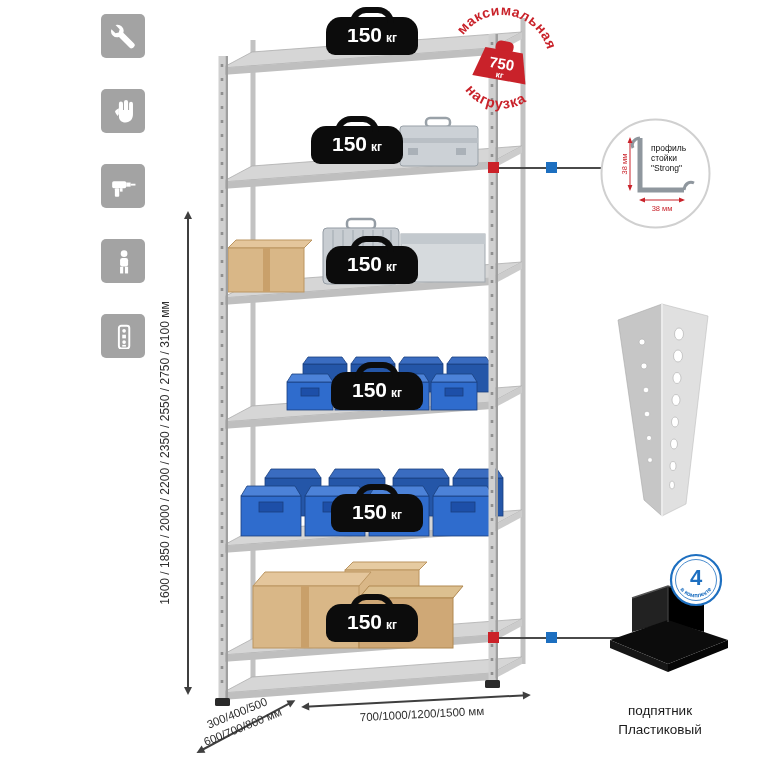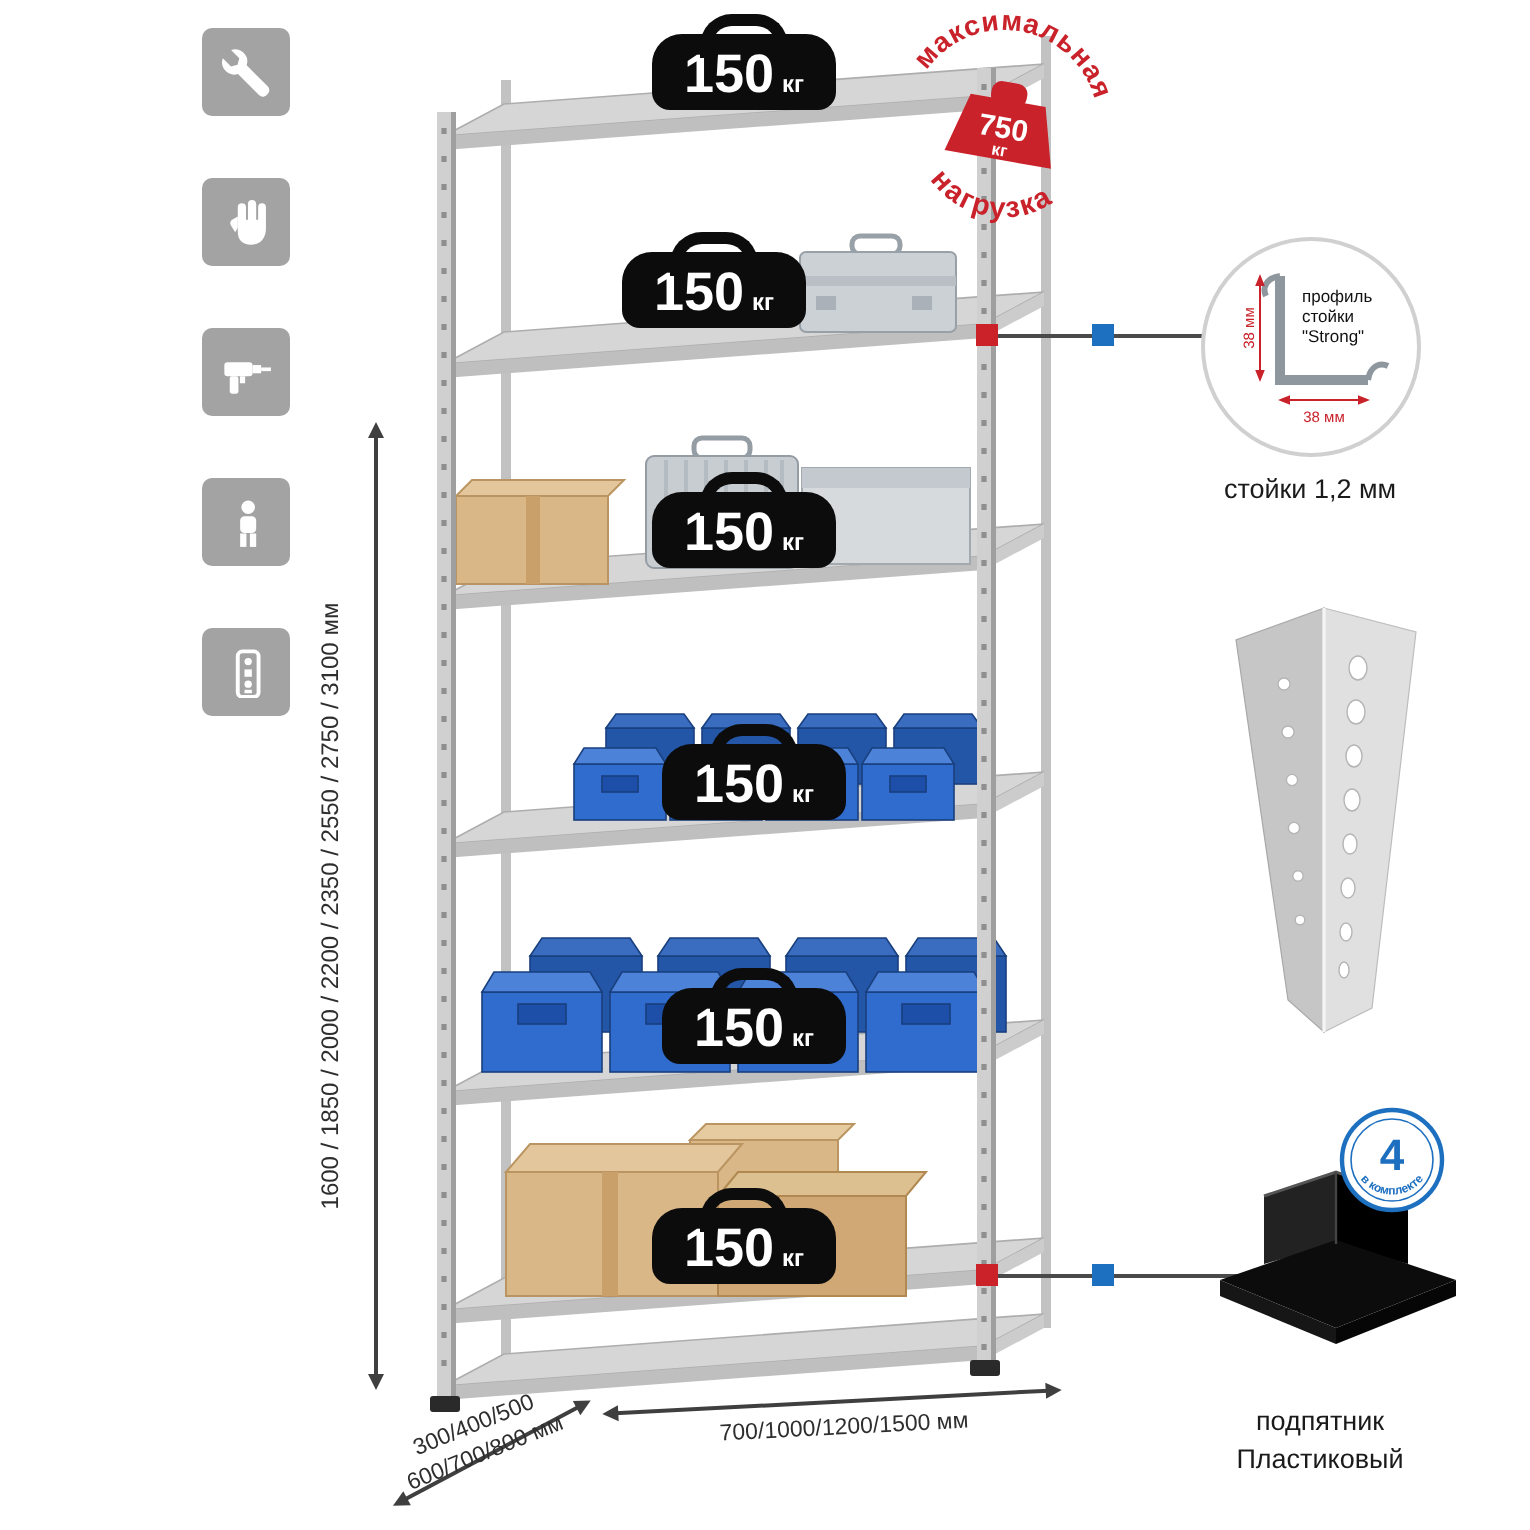--- a/index.html
+++ b/index.html
@@ -12,21 +12,21 @@
   .vline{position:absolute;width:2px;background:#3f3f3f;}
   .vline::before{content:"";position:absolute;top:-8px;left:-3px;border:4px solid transparent;border-bottom:8px solid #3f3f3f;}
   .vline::after{content:"";position:absolute;bottom:-8px;left:-3px;border:4px solid transparent;border-top:8px solid #3f3f3f;}
   .hline{position:absolute;height:2px;background:#3f3f3f;}
   .hline::before{content:"";position:absolute;left:-8px;top:-3px;border:4px solid transparent;border-right:8px solid #3f3f3f;}
   .hline::after{content:"";position:absolute;right:-8px;top:-3px;border:4px solid transparent;border-left:8px solid #3f3f3f;}
   .dim-text{position:absolute;color:#2e2e2e;font-size:12px;white-space:nowrap;}
   
   .weight{position:absolute;width:92px;height:38px;background:#0c0c0c;border-radius:15px 15px 9px 9px;display:flex;align-items:baseline;justify-content:center;color:#fff;padding-top:7px;}
   .weight::before{content:"";position:absolute;top:-10px;left:50%;transform:translateX(-50%);width:32px;height:16px;border:6px solid #0c0c0c;border-bottom:none;border-radius:16px 16px 0 0;}
-  .weight .val{font-size:27px;font-weight:bold;line-height:1;}
+  .weight .val{font-size:21px;font-weight:bold;line-height:1;}
   .weight .unit{font-size:12px;font-weight:bold;margin-left:4px;}
   
   .sq{position:absolute;width:11px;height:11px;}
   .sq.red{background:#cb2128;}
   .sq.blue{background:#1d6fc0;}
   .conn{position:absolute;height:2px;background:#4a4a4a;}
   .caption{position:absolute;text-align:center;color:#1b1b1b;font-size:13.5px;line-height:1.4;}
 </style>
 </head>
 <body>
@@ -310,21 +310,20 @@
     <polygon points="87,84 81,81.6 81,86.4" fill="#c9222a"></polygon>
     <text x="64" y="95" font-size="7.5" fill="#c9222a" text-anchor="middle">38 мм</text>
   </g>
   <g font-size="8.5" fill="#111">
     <text x="53" y="35">профиль</text>
     <text x="53" y="45">стойки</text>
     <text x="53" y="55">"Strong"</text>
   </g>
 </svg>
 <div class="caption" style="left:580px;top:236px;width:150px;">
-  <div>стойки 1,2 мм</div>
 </div>
 
 <svg class="abs" style="left:612px;top:300px;" width="100" height="230" viewBox="0 0 100 230">
   <polygon points="50,4 96,16 74,204 50,216" fill="#e0e0e0" stroke="#bdbdbd" stroke-width="0.6"></polygon>
   <polygon points="50,4 6,20 32,200 50,216" fill="#c6c6c6" stroke="#a8a8a8" stroke-width="0.6"></polygon>
   <line x1="50" y1="4" x2="50" y2="216" stroke="#f5f5f5" stroke-width="1.6"></line>
   <g fill="#ffffff" stroke="#b5b5b5" stroke-width="0.7">
     <ellipse cx="67" cy="34" rx="4.5" ry="6"></ellipse>
       <ellipse cx="66" cy="56" rx="4.5" ry="6"></ellipse>
       <ellipse cx="65" cy="78" rx="4" ry="5.5"></ellipse>

